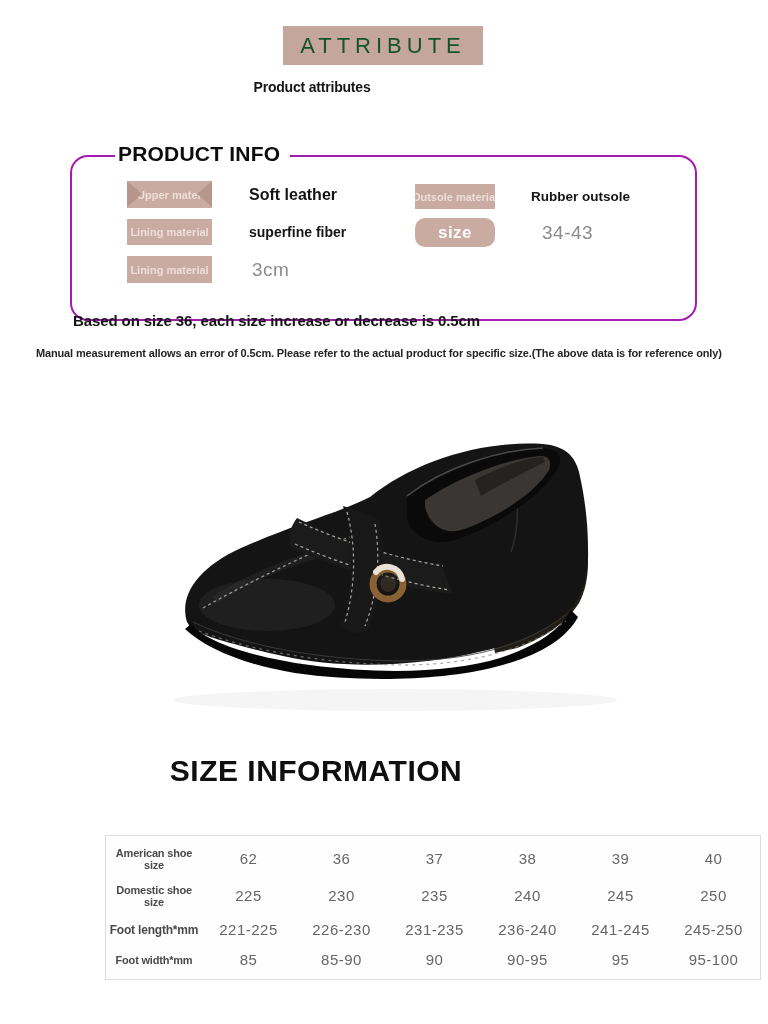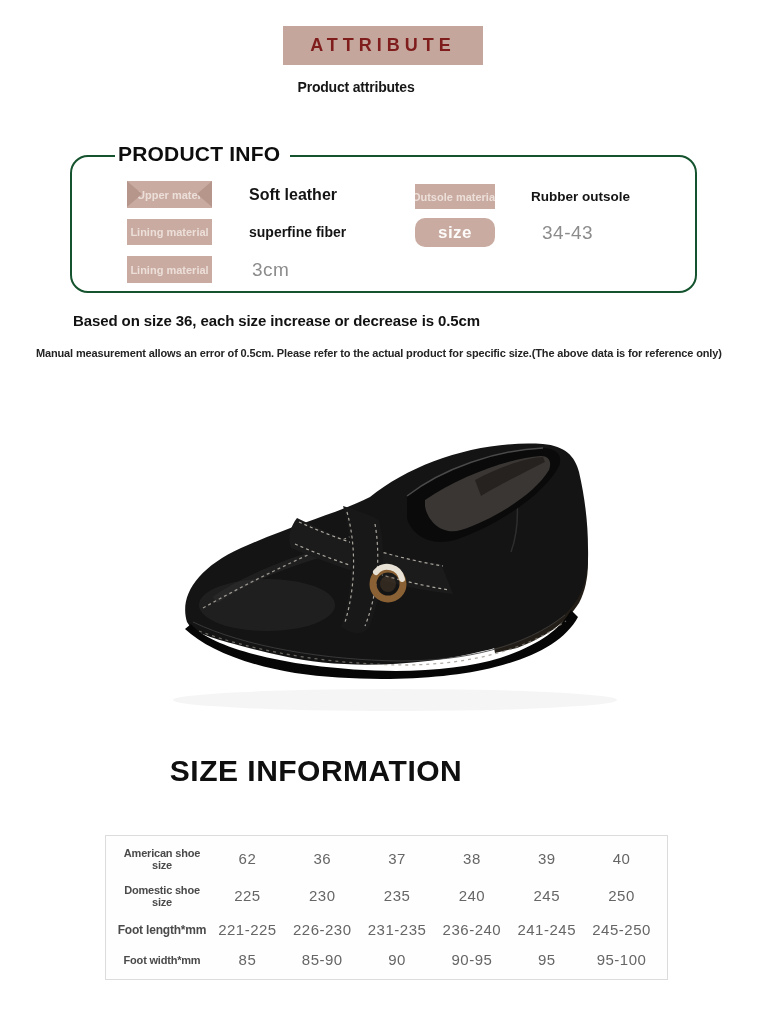--- a/index.html
+++ b/index.html
@@ -3,32 +3,32 @@
 <meta charset="utf-8">
 <style>
   html,body{margin:0;padding:0;background:#fff;}
   .page{
     position:relative;width:768px;height:1024px;background:#fff;overflow:hidden;
     font-family:"Liberation Sans",sans-serif;color:#111;
   }
   
   .attr-badge{
     position:absolute;left:283px;top:26px;width:200px;height:39px;
-    background:var(--accent_tan,#c5a69c);color:#7f1d1d;
-    font-weight:bold;font-size:18px;letter-spacing:5px;
+    background:var(--accent_tan,#c5a69c);color:#14532d;
+    font-weight:normal;font-size:22px;letter-spacing:5px;
     display:flex;align-items:center;justify-content:center;
   }
   .attr-subtitle{
     position:absolute;left:0;top:79px;width:624px;text-align:center;
-    font-weight:bold;font-size:14px;color:#161616;letter-spacing:-0.2px;padding-left:44px;
+    font-weight:bold;font-size:14px;color:#161616;letter-spacing:-0.2px;
   }
   
   .info-box{
-    position:absolute;left:70px;top:155px;width:627px;height:138px;
-    border:2px solid #14532d;border-radius:18px;box-sizing:border-box;
+    position:absolute;left:70px;top:155px;width:627px;height:166px;
+    border:2px solid #a21caf;border-radius:18px;box-sizing:border-box;
   }
   .info-title{
     position:absolute;left:43px;top:-15px;background:#fff;
     padding:0 10px 0 3px;font-size:21px;font-weight:bold;color:#0d0d0d;
     letter-spacing:0.2px;white-space:nowrap;
   }
   .tag{
     position:absolute;background:var(--label_bg,#c9aba1);
     color:var(--label_text,#ecdfd9);font-size:11px;font-weight:bold;
     display:flex;align-items:center;justify-content:center;
@@ -53,24 +53,24 @@
     color:#242424;white-space:nowrap;letter-spacing:-0.15px;
   }
   
   .shoe{position:absolute;left:145px;top:400px;width:510px;height:325px;}
   
   .size-title{
     position:absolute;left:0;top:754px;width:632px;text-align:center;
     font-size:30px;font-weight:bold;color:#0f0f0f;letter-spacing:0.5px;
   }
   .size-table{
-    position:absolute;left:105px;top:835px;width:563px;height:145px;
+    position:absolute;left:105px;top:835px;width:656px;height:145px;
     border:1px solid var(--table_border,#dcdcdc);box-sizing:border-box;
     display:flex;flex-direction:column;justify-content:space-around;
-    background:#fefefe;padding:4px 8px;
+    background:#fefefe;padding:4px 0;
   }
   .trow{display:flex;align-items:center;}
   .rlabel{
     width:96px;text-align:center;font-size:11px;font-weight:bold;
     color:var(--table_label,#4a4a4a);letter-spacing:-0.2px;
   }
   .tcell{
     flex:1;text-align:center;font-size:15px;
     color:var(--table_text,#666666);letter-spacing:0.5px;
   }

